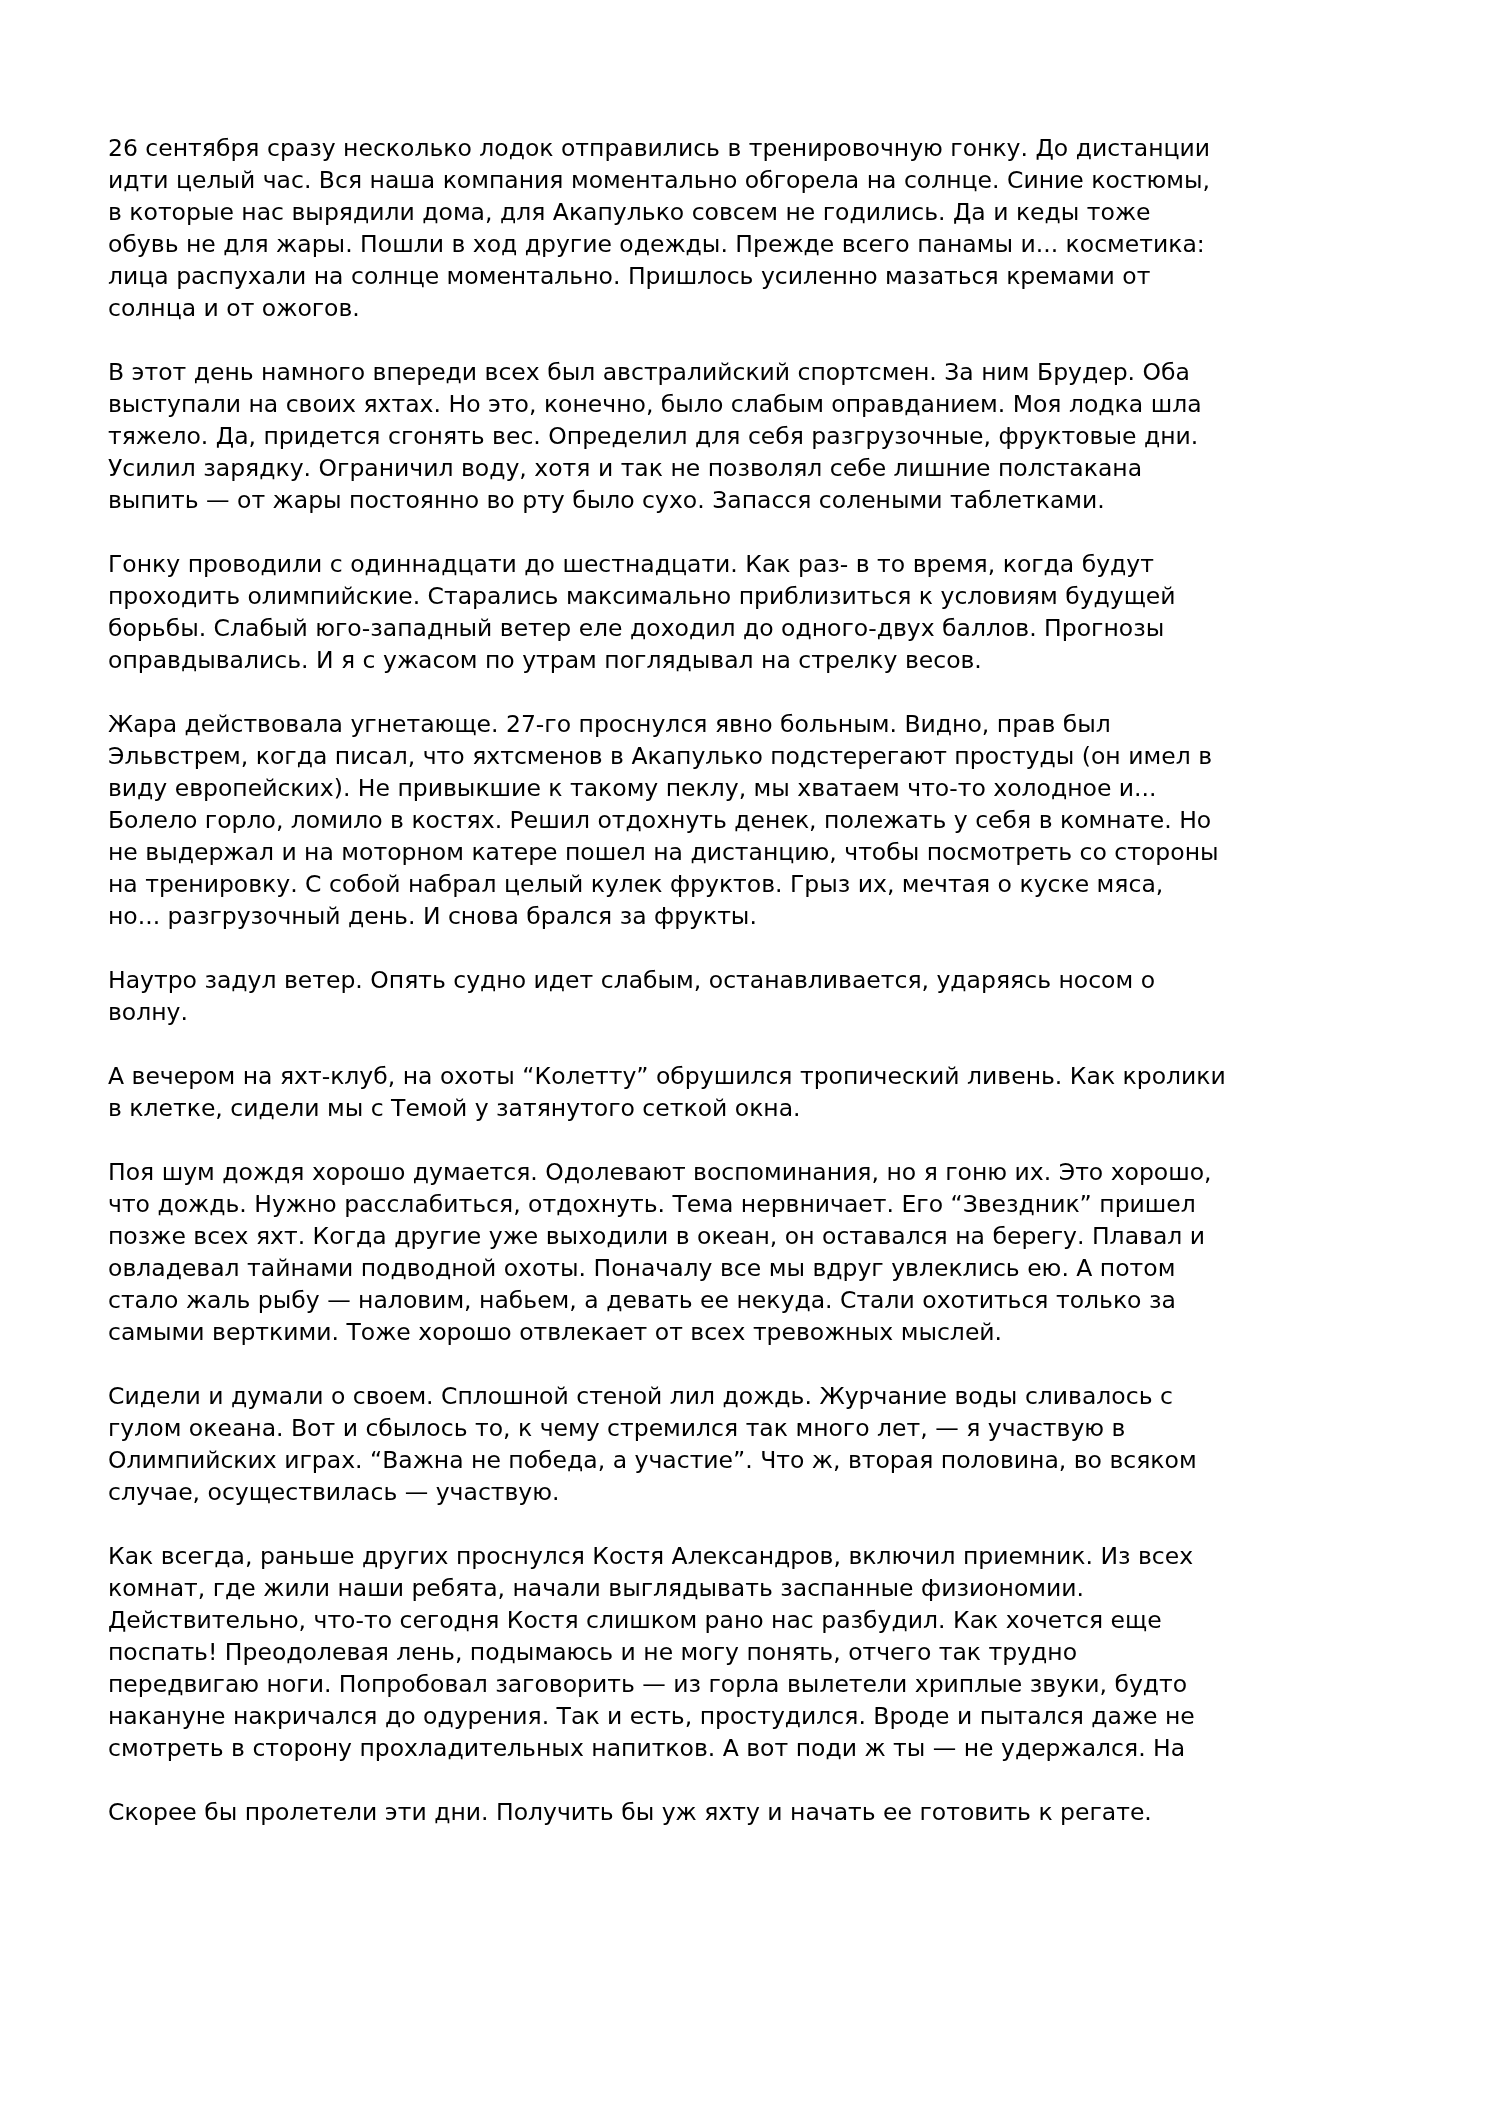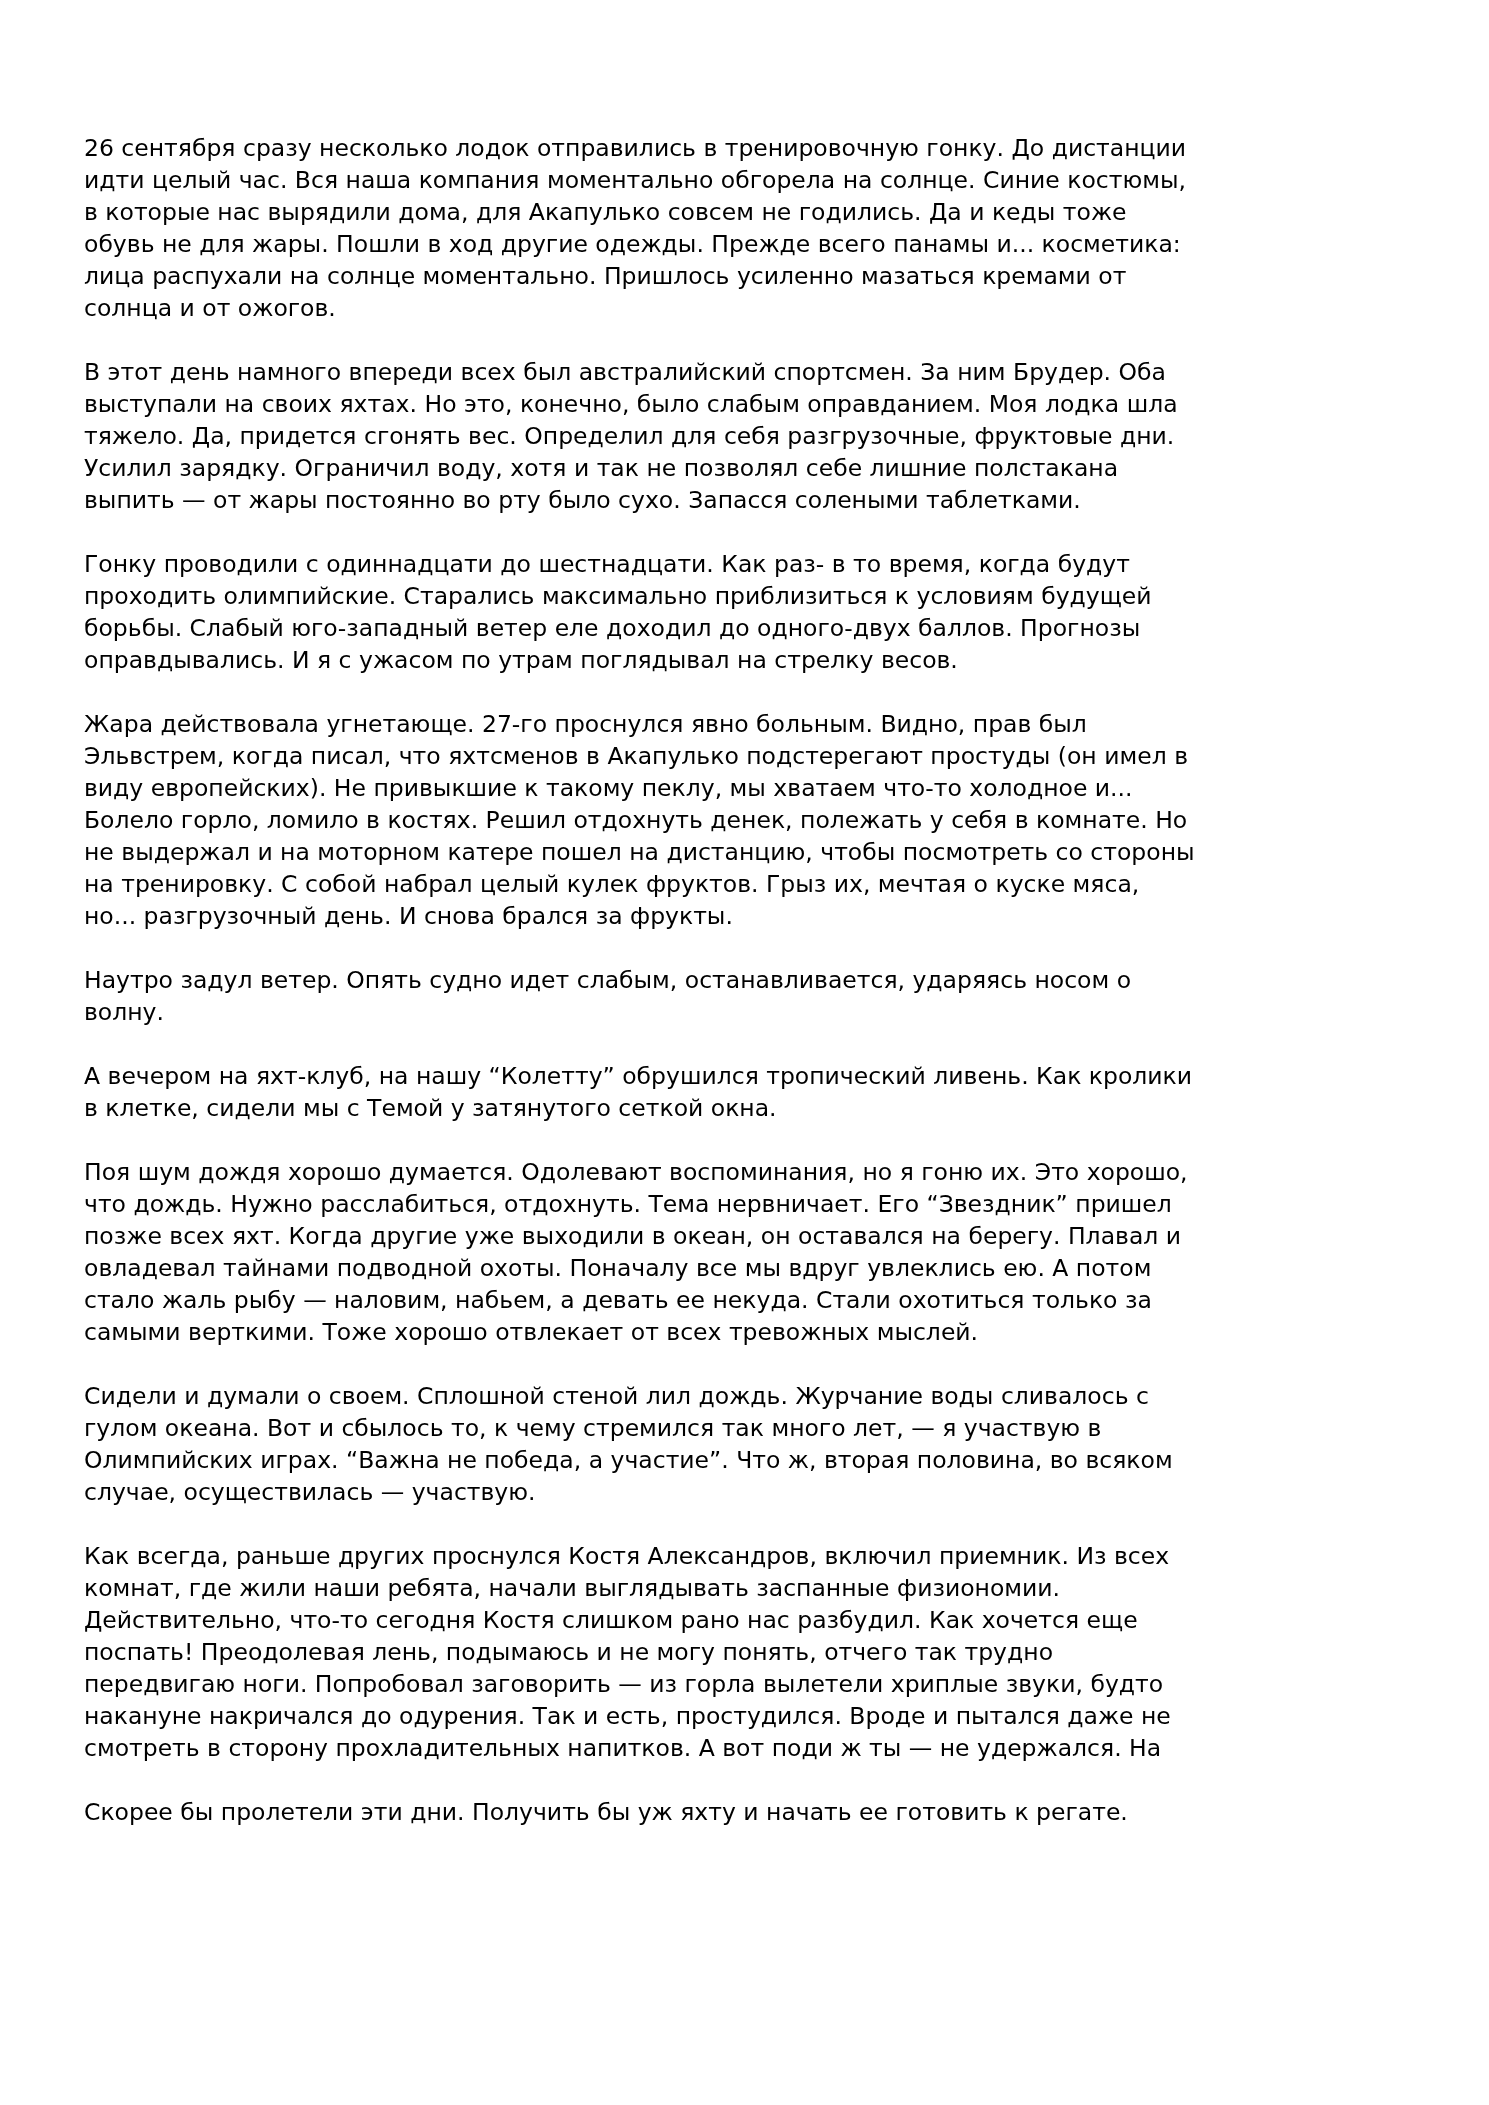--- a/index.html
+++ b/index.html
@@ -9,21 +9,21 @@
   }
   body {
     width: 1489px;
     height: 2105px;
     overflow: hidden;
   }
   .page {
     box-sizing: border-box;
     width: 1489px;
     height: 2105px;
-    padding: 132px 110px 0 84px;
+    padding: 132px 110px 0 108px;
     background: #ffffff;
   }
   .text-block p {
     margin: 0 0 32px 0;
     font-family: "DejaVu Sans", "Liberation Sans", sans-serif;
     font-size: 23.5px;
     line-height: 32px;
     color: #000000;
     white-space: pre;     
     letter-spacing: 0;
@@ -51,21 +51,21 @@
 оправдывались. И я с ужасом по утрам поглядывал на стрелку весов.</p>
       <p>Жара действовала угнетающе. 27-го проснулся явно больным. Видно, прав был
 Эльвстрем, когда писал, что яхтсменов в Акапулько подстерегают простуды (он имел в
 виду европейских). Не привыкшие к такому пеклу, мы хватаем что-то холодное и...
 Болело горло, ломило в костях. Решил отдохнуть денек, полежать у себя в комнате. Но
 не выдержал и на моторном катере пошел на дистанцию, чтобы посмотреть со стороны
 на тренировку. С собой набрал целый кулек фруктов. Грыз их, мечтая о куске мяса,
 но... разгрузочный день. И снова брался за фрукты.</p>
       <p>Наутро задул ветер. Опять судно идет слабым, останавливается, ударяясь носом о
 волну.</p>
-      <p>А вечером на яхт-клуб, на нашу “Колетту” обрушился тропический ливень. Как кролики
+      <p>А вечером на яхт-клуб, на охоты “Колетту” обрушился тропический ливень. Как кролики
 в клетке, сидели мы с Темой у затянутого сеткой окна.</p>
       <p>Поя шум дождя хорошо думается. Одолевают воспоминания, но я гоню их. Это хорошо,
 что дождь. Нужно расслабиться, отдохнуть. Тема нервничает. Его “Звездник” пришел
 позже всех яхт. Когда другие уже выходили в океан, он оставался на берегу. Плавал и
 овладевал тайнами подводной охоты. Поначалу все мы вдруг увлеклись ею. А потом
 стало жаль рыбу — наловим, набьем, а девать ее некуда. Стали охотиться только за
 самыми верткими. Тоже хорошо отвлекает от всех тревожных мыслей.</p>
       <p>Сидели и думали о своем. Сплошной стеной лил дождь. Журчание воды сливалось с
 гулом океана. Вот и сбылось то, к чему стремился так много лет, — я участвую в
 Олимпийских играх. “Важна не победа, а участие”. Что ж, вторая половина, во всяком

